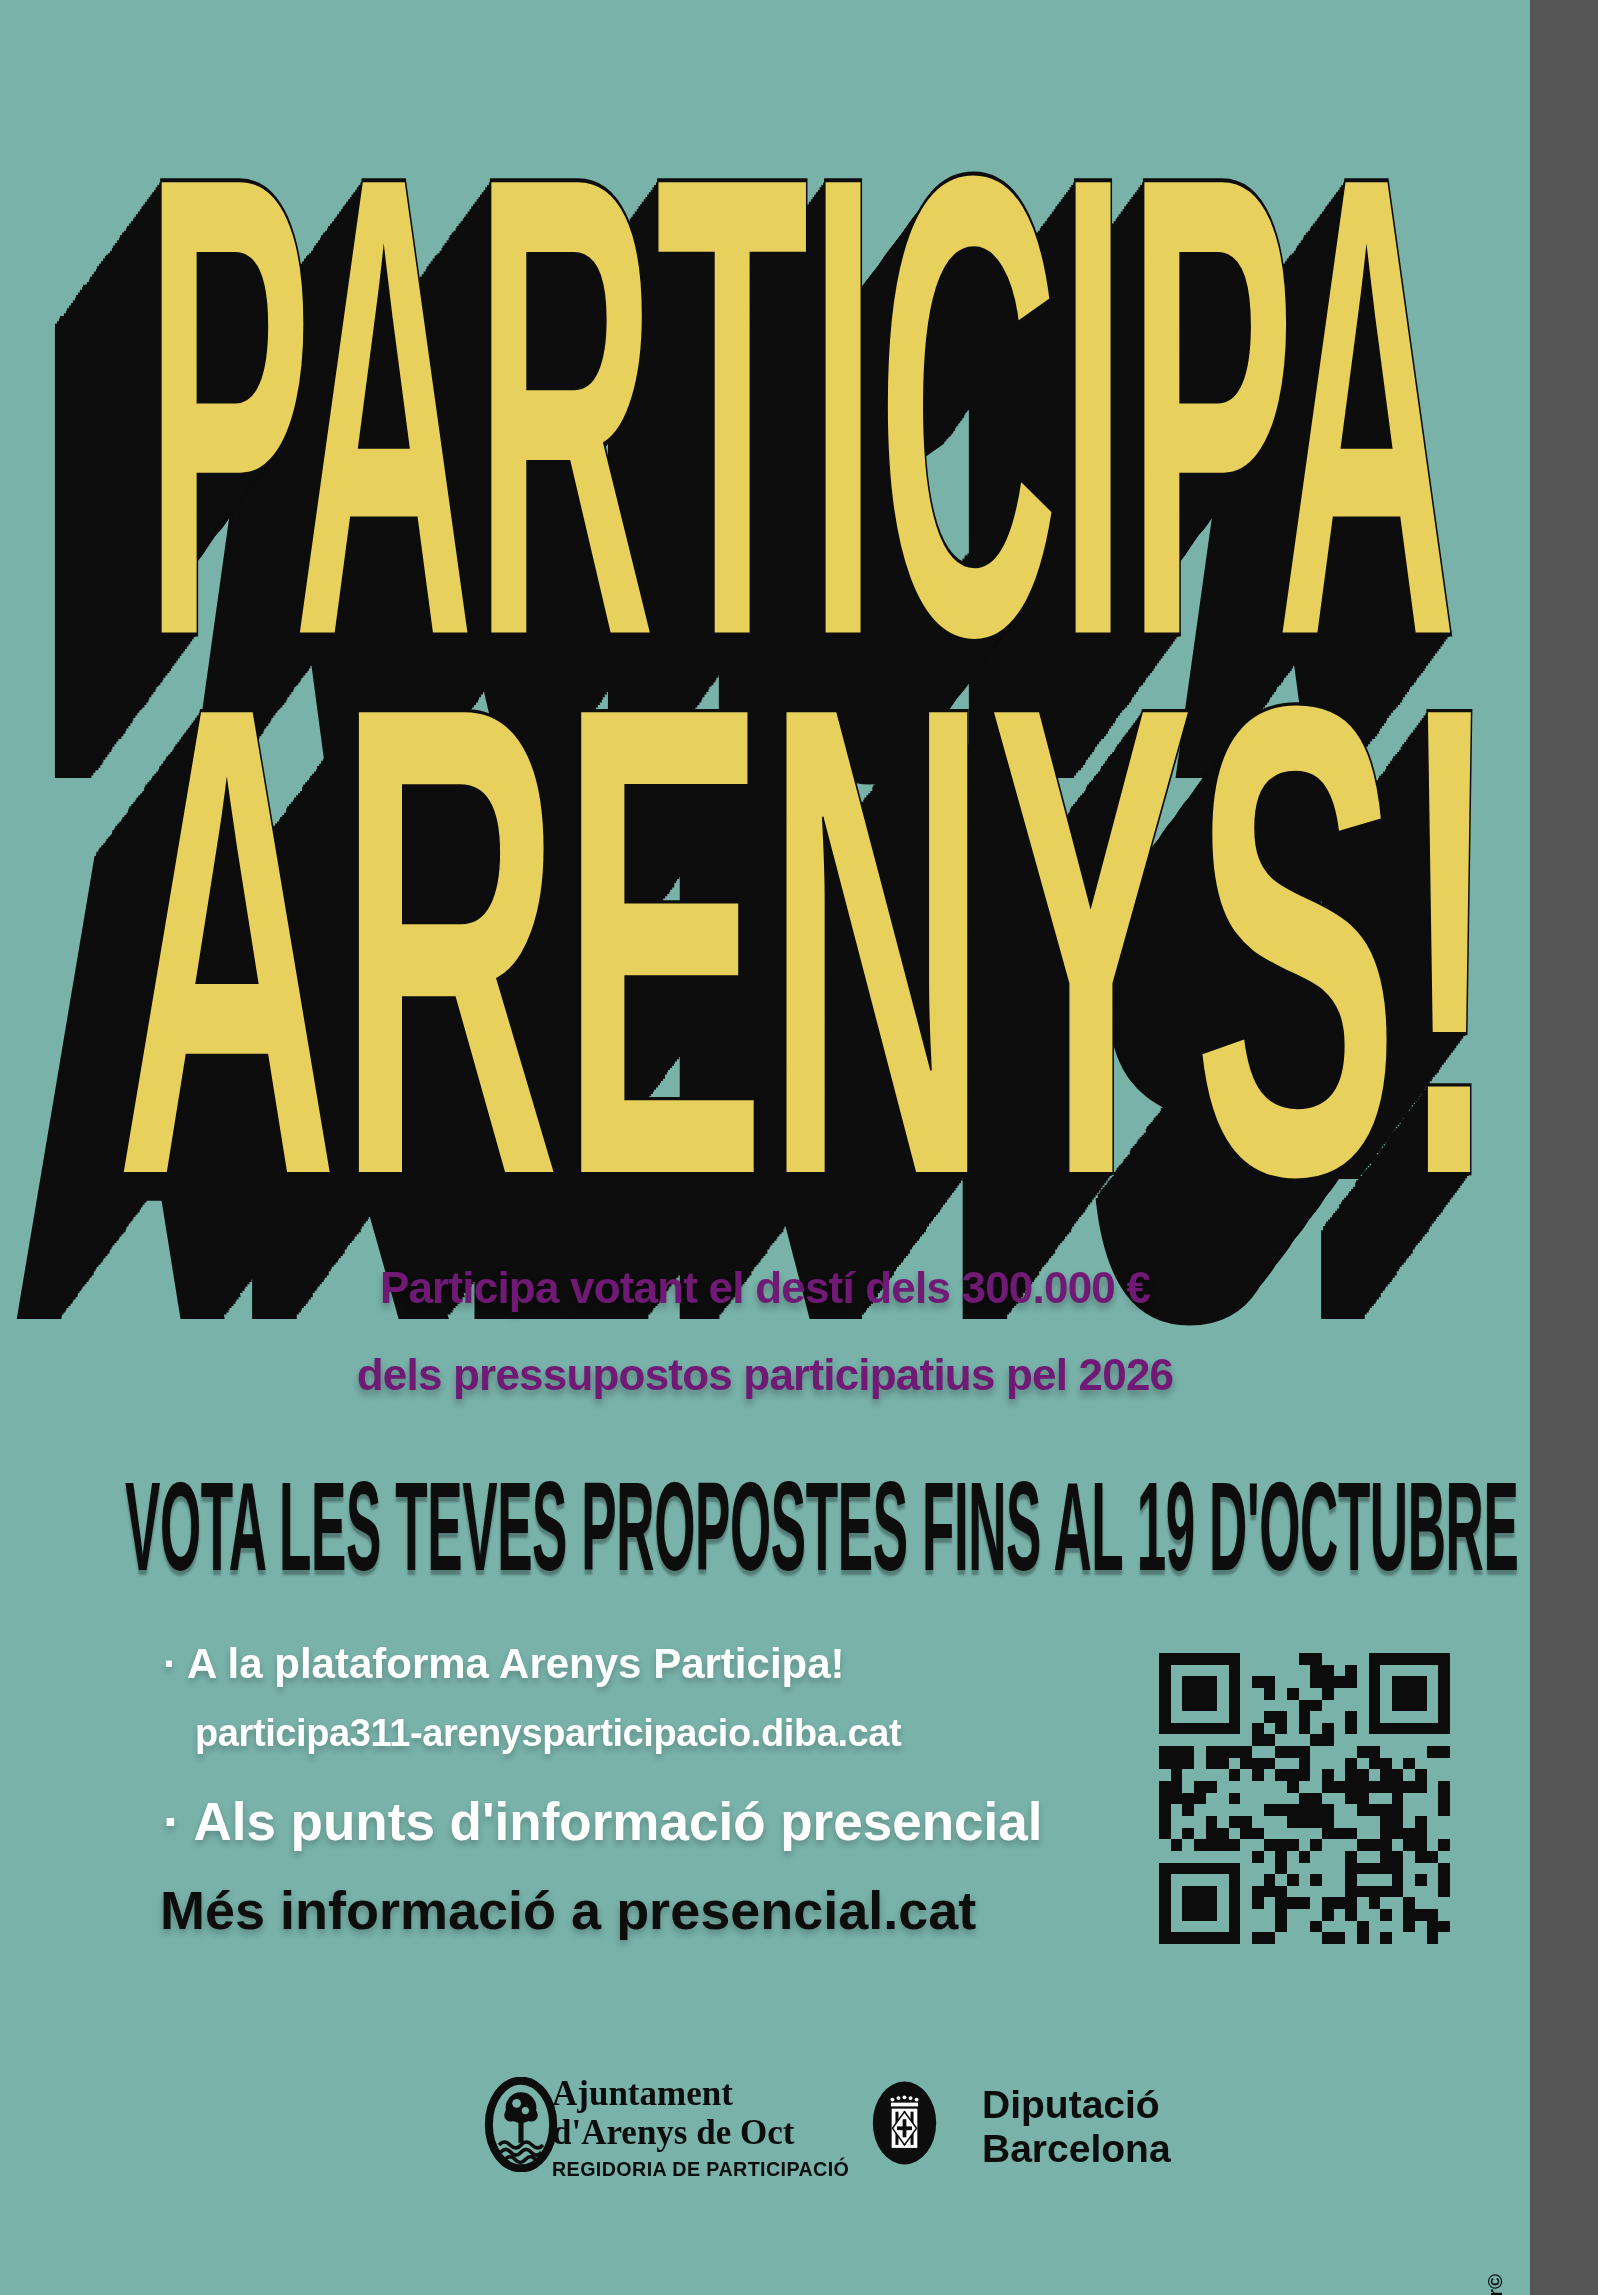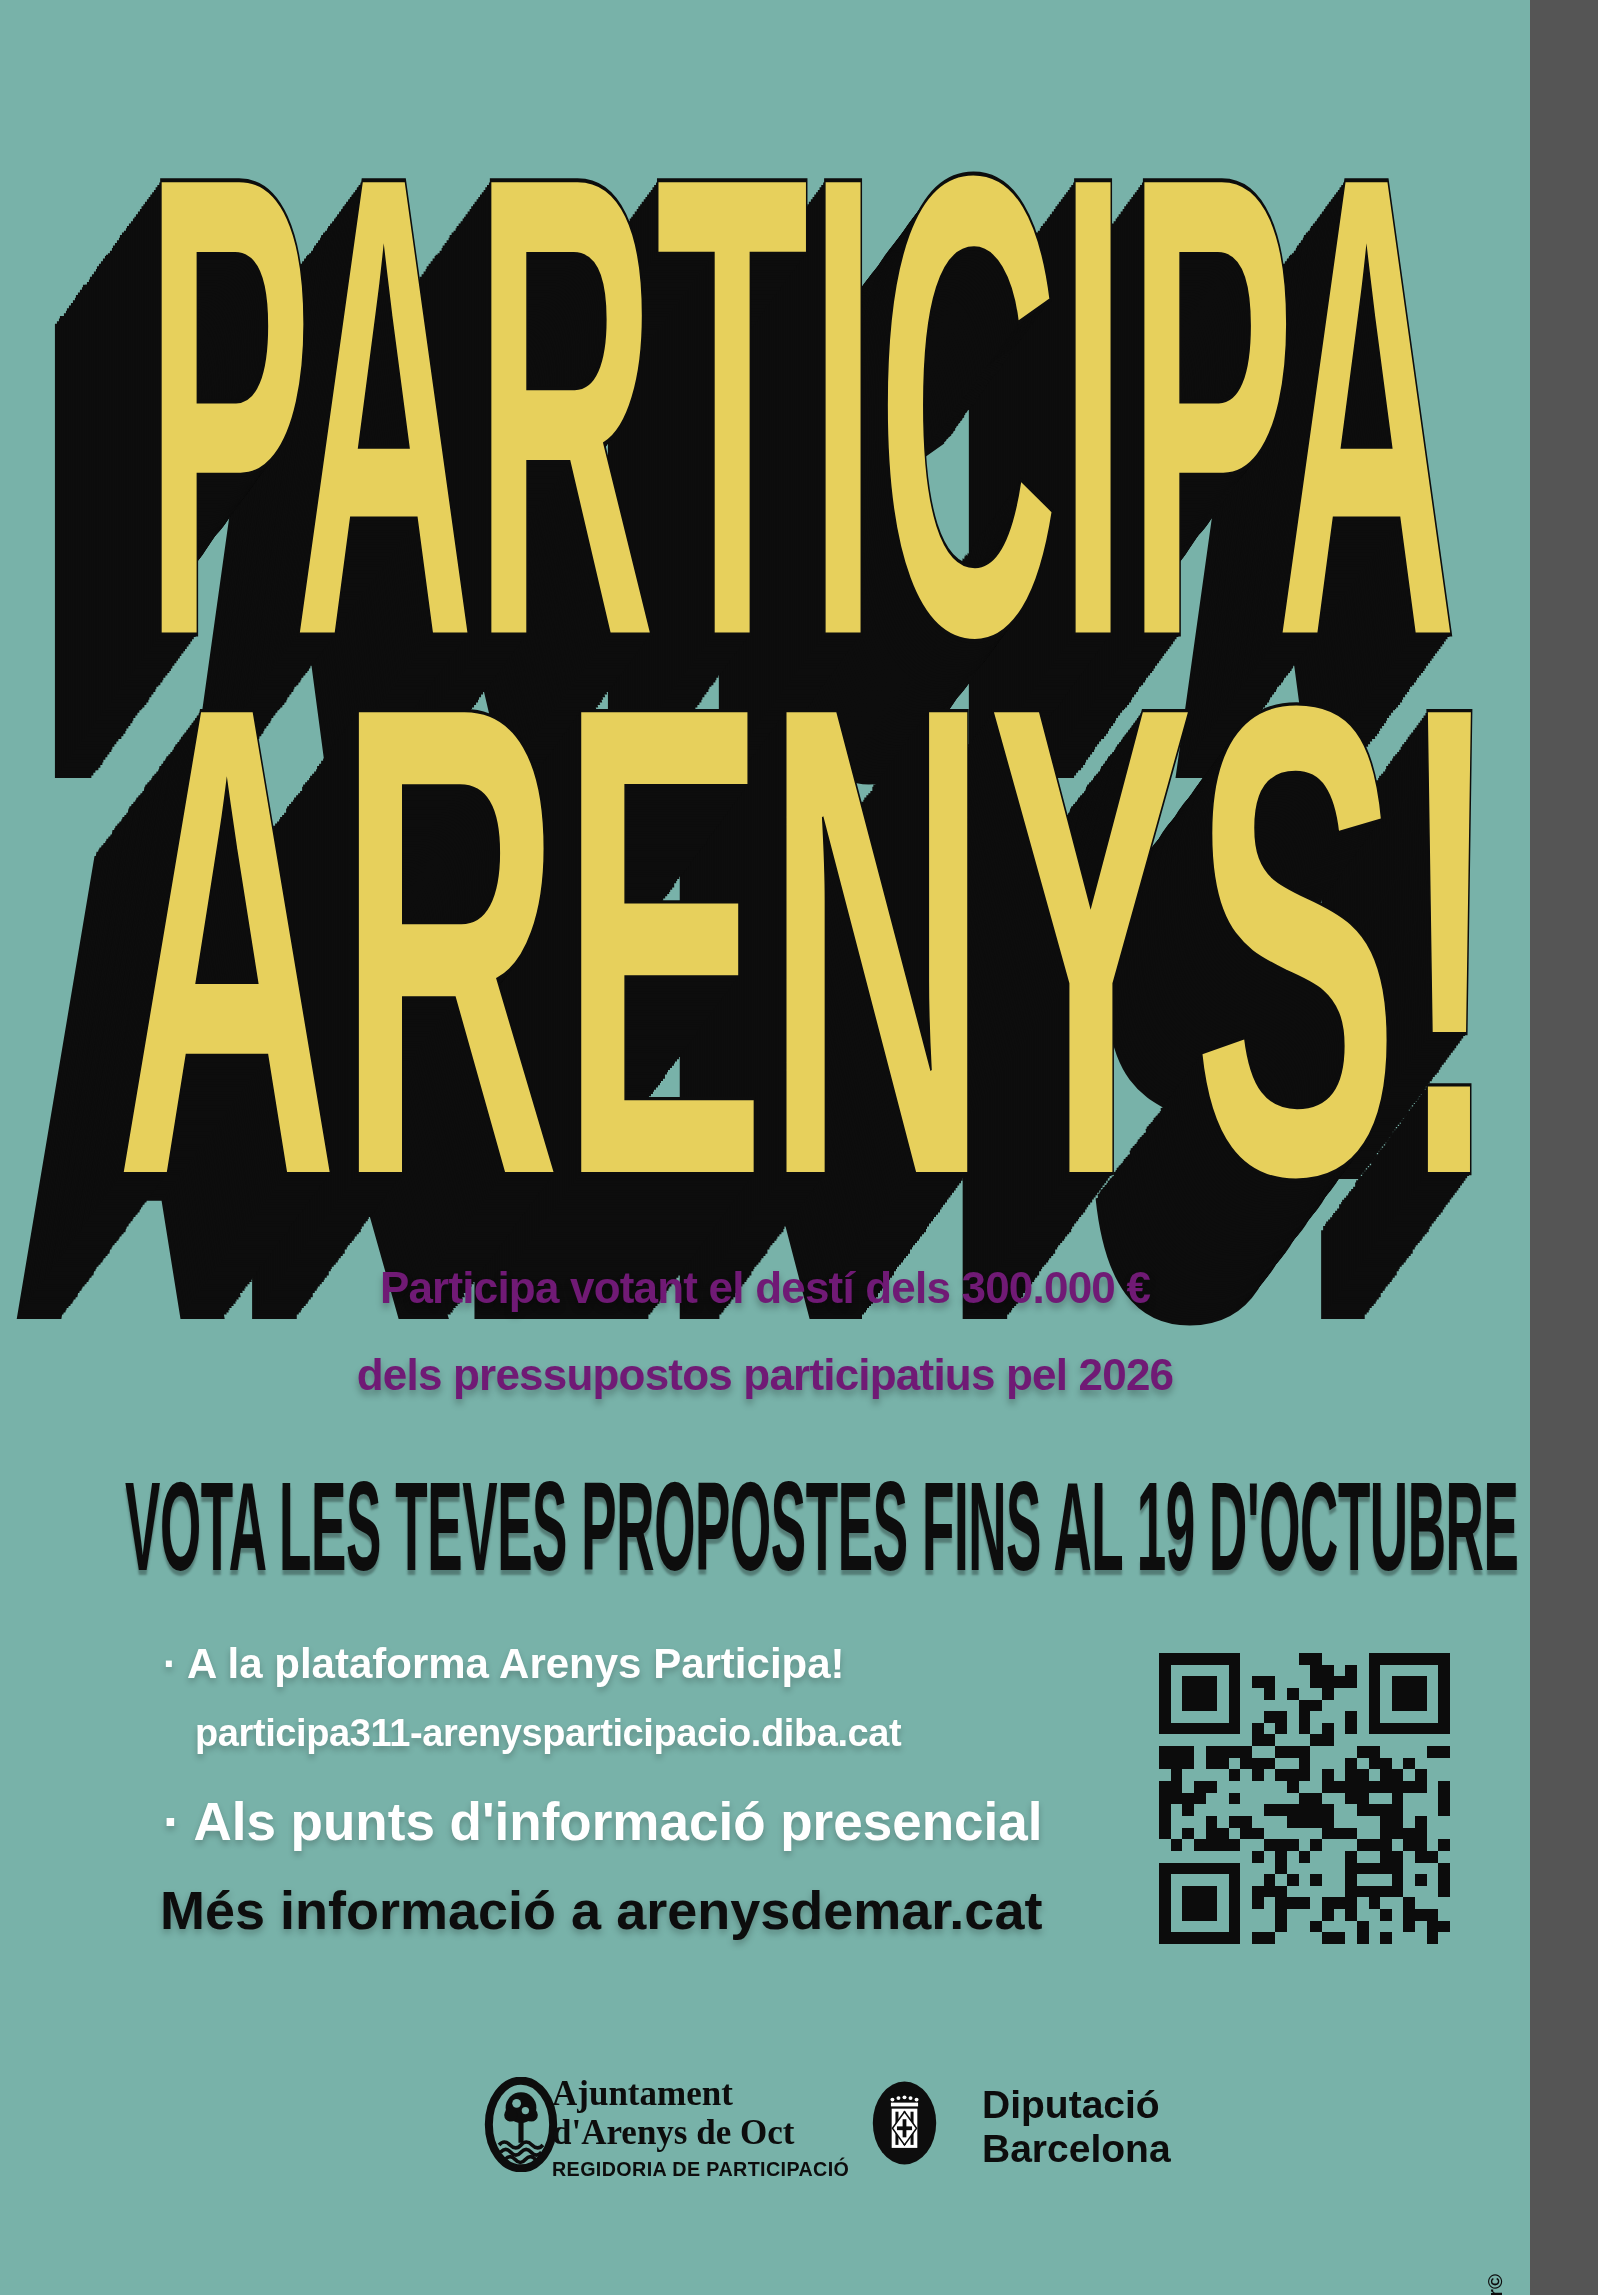--- a/index.html
+++ b/index.html
@@ -97,21 +97,21 @@
     <span>A la plataforma Arenys Participa!</span>
   </div>
 
   <div class="channel channel-url">participa311-arenysparticipacio.diba.cat</div>
 
   <div class="channel channel-2">
     <span>· </span>
     <span>Als punts d'informació presencial</span>
   </div>
 
-  <div class="more-info">Més informació a arenysdemar.cat</div>
+  <div class="more-info">Més informació a presencial.cat</div>
 
   <svg class="qr" viewBox="0 0 25 25" shape-rendering="crispEdges" aria-hidden="true">
       <rect x="12" y="0" width="1" height="1" fill="#0c0c0c"></rect>
       <rect x="13" y="0" width="1" height="1" fill="#0c0c0c"></rect>
       <rect x="13" y="1" width="1" height="1" fill="#0c0c0c"></rect>
       <rect x="14" y="1" width="1" height="1" fill="#0c0c0c"></rect>
       <rect x="16" y="1" width="1" height="1" fill="#0c0c0c"></rect>
       <rect x="8" y="2" width="1" height="1" fill="#0c0c0c"></rect>
       <rect x="9" y="2" width="1" height="1" fill="#0c0c0c"></rect>
       <rect x="13" y="2" width="1" height="1" fill="#0c0c0c"></rect>

